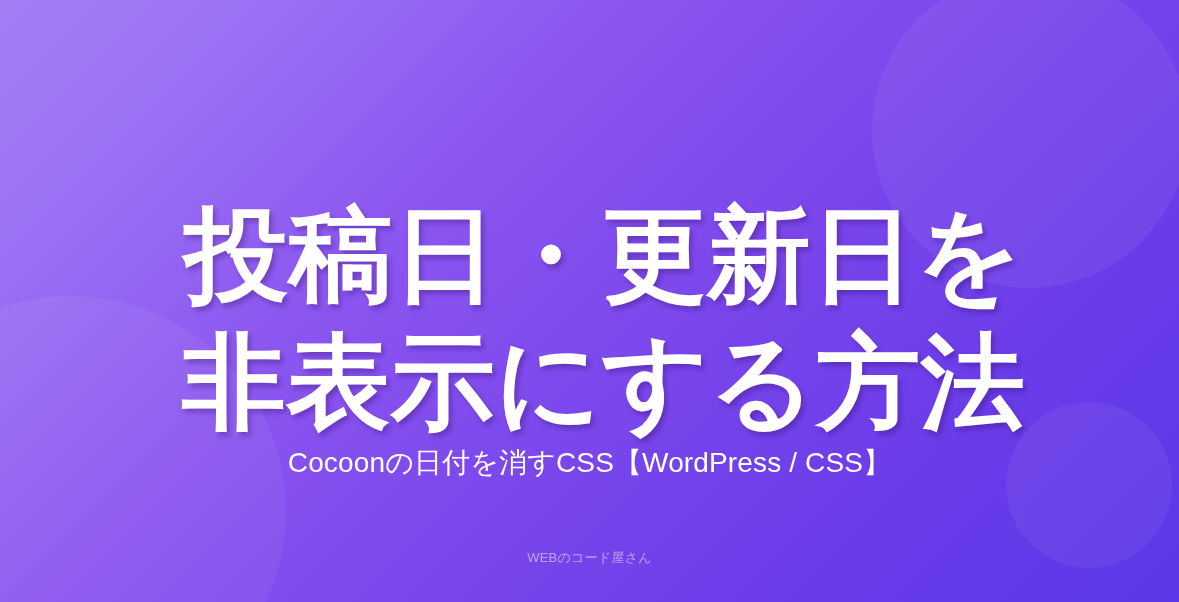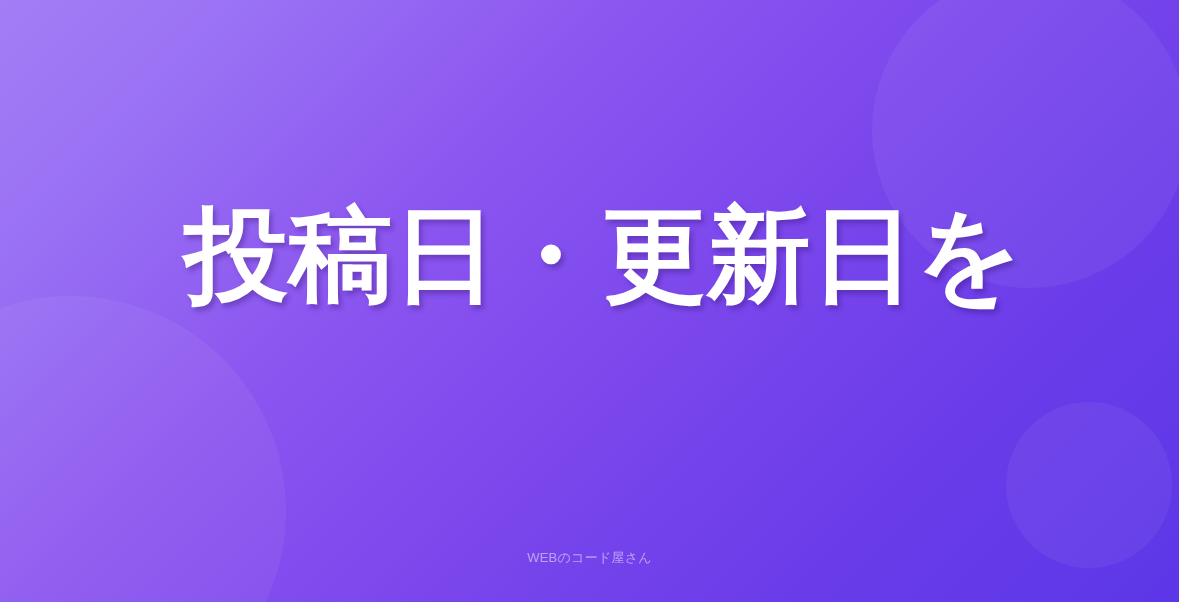--- a/index.html
+++ b/index.html
@@ -119,19 +119,21 @@
 <div class="eyecatch">
 
   <div class="blob blob--top-right"></div>
   <div class="blob blob--bottom-left"></div>
   <div class="blob blob--bottom-right"></div>
 
   <div class="content">
 
     <h1 class="title">
       <span class="title-line">投稿日・更新日を</span>
+      <span class="title-line">非表示にする方法</span>
     </h1>
 
+    <p class="subtitle">Cocoonの日付を消すCSS【WordPress / CSS】</p>
 
     <p class="credit">WEBのコード屋さん</p>
 
   </div>
 </div>
 
 </body></html>

